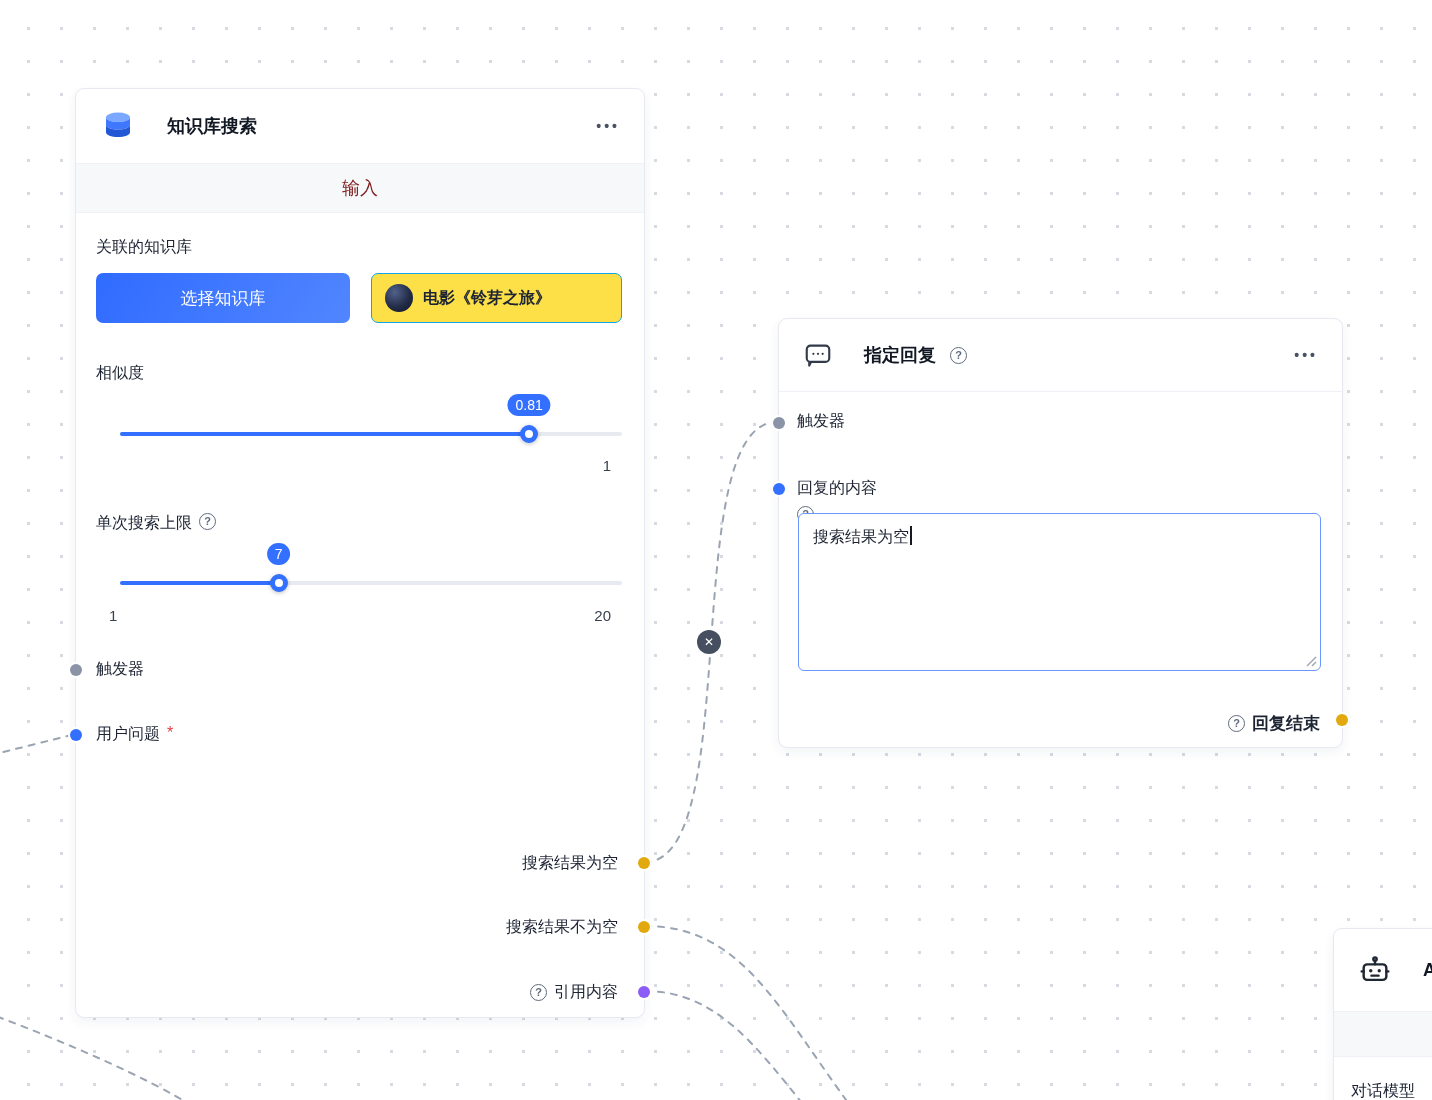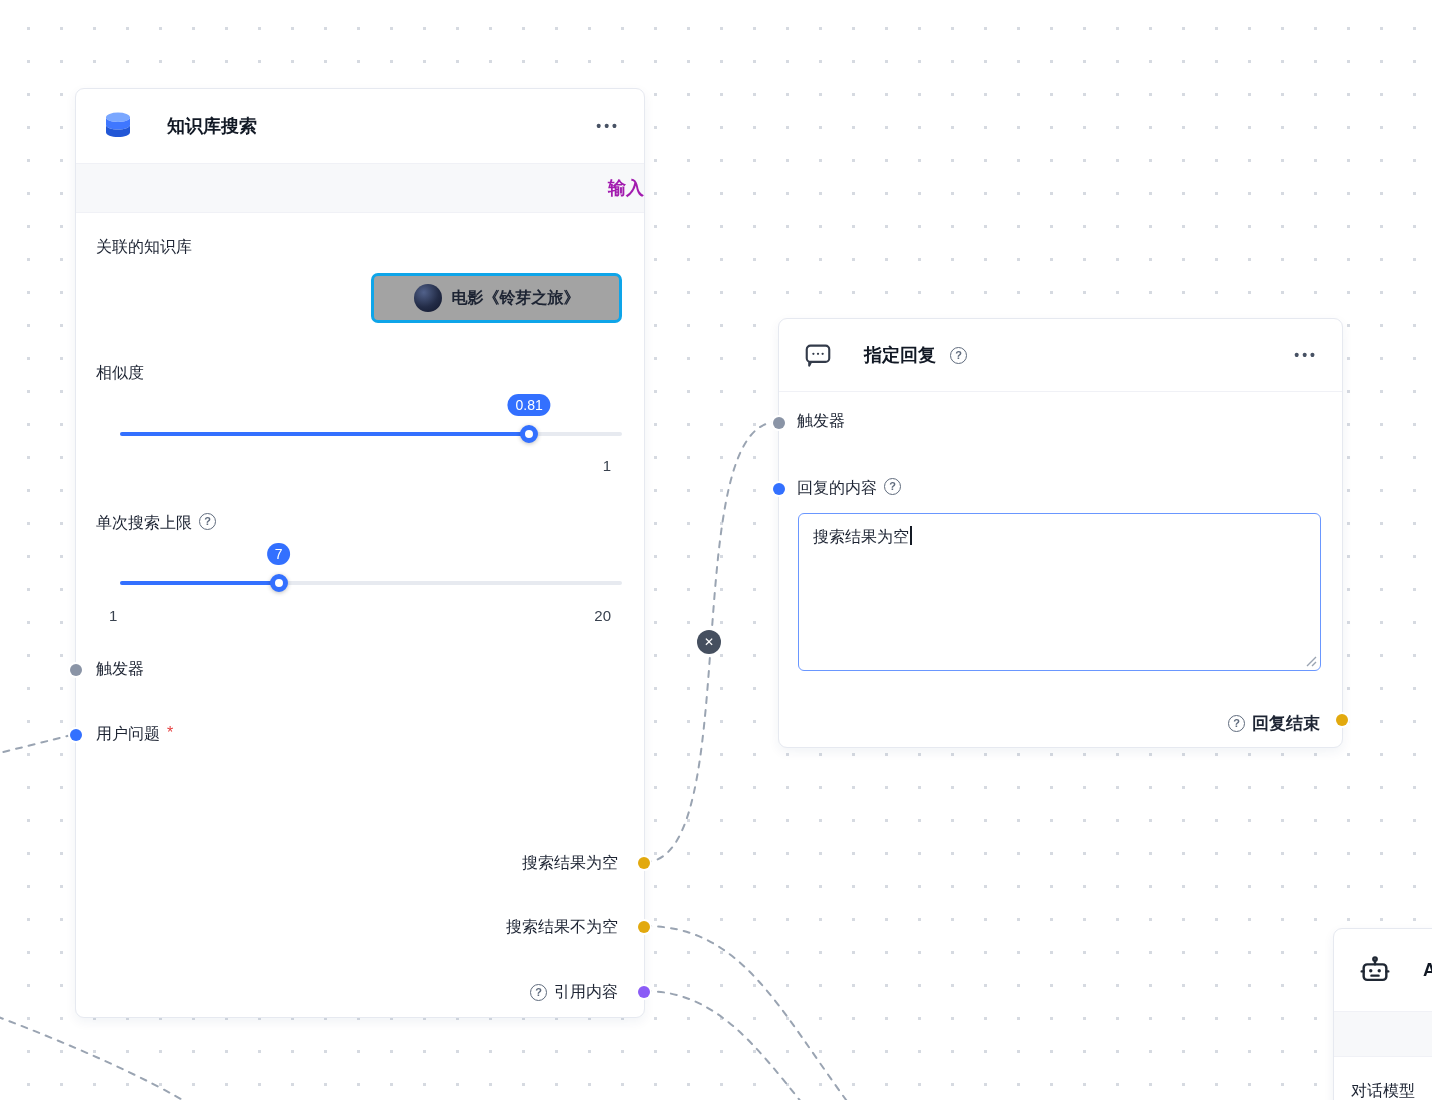--- a/index.html
+++ b/index.html
@@ -10,33 +10,33 @@
   .edges{position:absolute;left:0;top:0;width:1432px;height:1100px;z-index:1;pointer-events:none;}
   .edge{fill:none;stroke:#9aa4b2;stroke-width:2;stroke-dasharray:6 7;stroke-linecap:round;}
 
   .node{position:absolute;background:#fff;border:1px solid #e6e9f0;border-radius:9px;
     box-shadow:0 4px 12px rgba(19,51,107,.06);z-index:2;box-sizing:border-box;}
   .node-header{display:flex;align-items:center;gap:14px;padding:0 24px;}
   .node-title{font-size:18px;font-weight:700;color:#111824;white-space:nowrap;margin-left:17px;}
   .menu-dots{margin-left:auto;color:#485264;font-size:14px;letter-spacing:3px;font-weight:700;cursor:pointer;}
   .section-bar{position:absolute;left:0;right:0;height:50px;background:#f7f8fa;
     border-top:1px solid #f0f1f6;border-bottom:1px solid #f0f1f6;display:flex;align-items:center;
-    justify-content:flex-end;font-size:18px;font-weight:700;color:#a21caf;box-sizing:border-box;}
+    justify-content:center;font-size:18px;font-weight:400;color:#7f1d1d;box-sizing:border-box;}
   .field-label{position:absolute;font-size:16px;color:#1d2433;display:flex;align-items:flex-start;gap:7px;white-space:nowrap;}
   .required{color:#e53e3e;font-size:16px;}
 
   .help-circle{width:17px;height:17px;border:1.4px solid #5f6b7d;border-radius:50%;display:inline-flex;
     align-items:center;justify-content:center;font-size:11px;font-weight:700;color:#5f6b7d;
     box-sizing:border-box;flex:none;line-height:1;}
 
   .btn-primary{position:absolute;left:20px;top:184px;width:254px;height:50px;border:none;border-radius:7px;
     background:linear-gradient(125deg,#2f6bff 0%,#5286ff 100%);color:#fff;font-size:17px;cursor:pointer;
     font-family:inherit;}
-  .kb-chip{position:absolute;left:295px;top:184px;width:251px;height:50px;border:3px solid #0ea5e9;border-radius:7px;
-    display:flex;align-items:center;gap:10px;padding:0 13px;box-sizing:border-box;cursor:pointer;background:#a3a3a3;justify-content:center;}
+  .kb-chip{position:absolute;left:295px;top:184px;width:251px;height:50px;border:1px solid #0ea5e9;border-radius:7px;
+    display:flex;align-items:center;gap:10px;padding:0 13px;box-sizing:border-box;cursor:pointer;background:#fde047;}
   .kb-avatar{width:28px;height:28px;border-radius:50%;flex:none;
     background:radial-gradient(circle at 35% 30%,#51618a 0%,#232c47 55%,#10152a 100%);}
   .kb-chip-name{font-size:16px;font-weight:700;white-space:nowrap;}
 
   .slider{position:absolute;left:44px;width:502px;height:40px;cursor:pointer;}
   .slider-track{position:absolute;left:0;right:0;top:18px;height:4px;border-radius:2px;background:#e7eaf0;}
   .slider-fill{position:absolute;left:0;top:18px;height:4px;border-radius:2px;background:#3370ff;}
   .slider-handle{position:absolute;top:11px;width:18px;height:18px;border-radius:50%;background:#fff;
     border:5.5px solid #3370ff;box-sizing:border-box;box-shadow:0 1px 4px rgba(0,0,0,.25);transform:translateX(-50%);}
   .slider-badge{position:absolute;top:-20px;transform:translateX(-50%);background:#3370ff;color:#fff;font-size:14px;
@@ -89,20 +89,23 @@
     </div>
 
     <div class="section-bar" style="top:74px;">
       <span>输入</span>
     </div>
 
     <div class="field-label" style="left:20px;top:148px;">
       <span>关联的知识库</span>
     </div>
 
+    <button class="btn-primary">
+      <span>选择知识库</span>
+    </button>
 
     <div class="kb-chip">
       <span class="kb-avatar"></span>
       <span class="kb-chip-name">电影《铃芽之旅》</span>
     </div>
 
     <div class="field-label" style="left:20px;top:274px;">
       <span>相似度</span>
     </div>
 
@@ -173,21 +176,21 @@
       </span>
       <span class="node-title">指定回复</span>
       <span class="help-circle">?</span>
       <span class="menu-dots">•••</span>
     </div>
 
     <div class="field-label" style="left:18px;top:92px;">
       <span>触发器</span>
     </div>
 
-    <div class="field-label" style="left:18px;top:159px;">
+    <div class="field-label" style="left:18px;top:159px;flex-direction:column;">
       <span>回复的内容</span>
       <span class="help-circle">?</span>
     </div>
 
     <div class="textbox" role="textbox">
       <span>搜索结果为空</span><span class="caret"></span>
       <span class="resize-icon">
         <svg width="11" height="11" viewBox="0 0 11 11">
             <path d="M10 1 1 10 M10 6 6 10" stroke="#9aa4b2" stroke-width="1.4" fill="none"></path>
           </svg>

